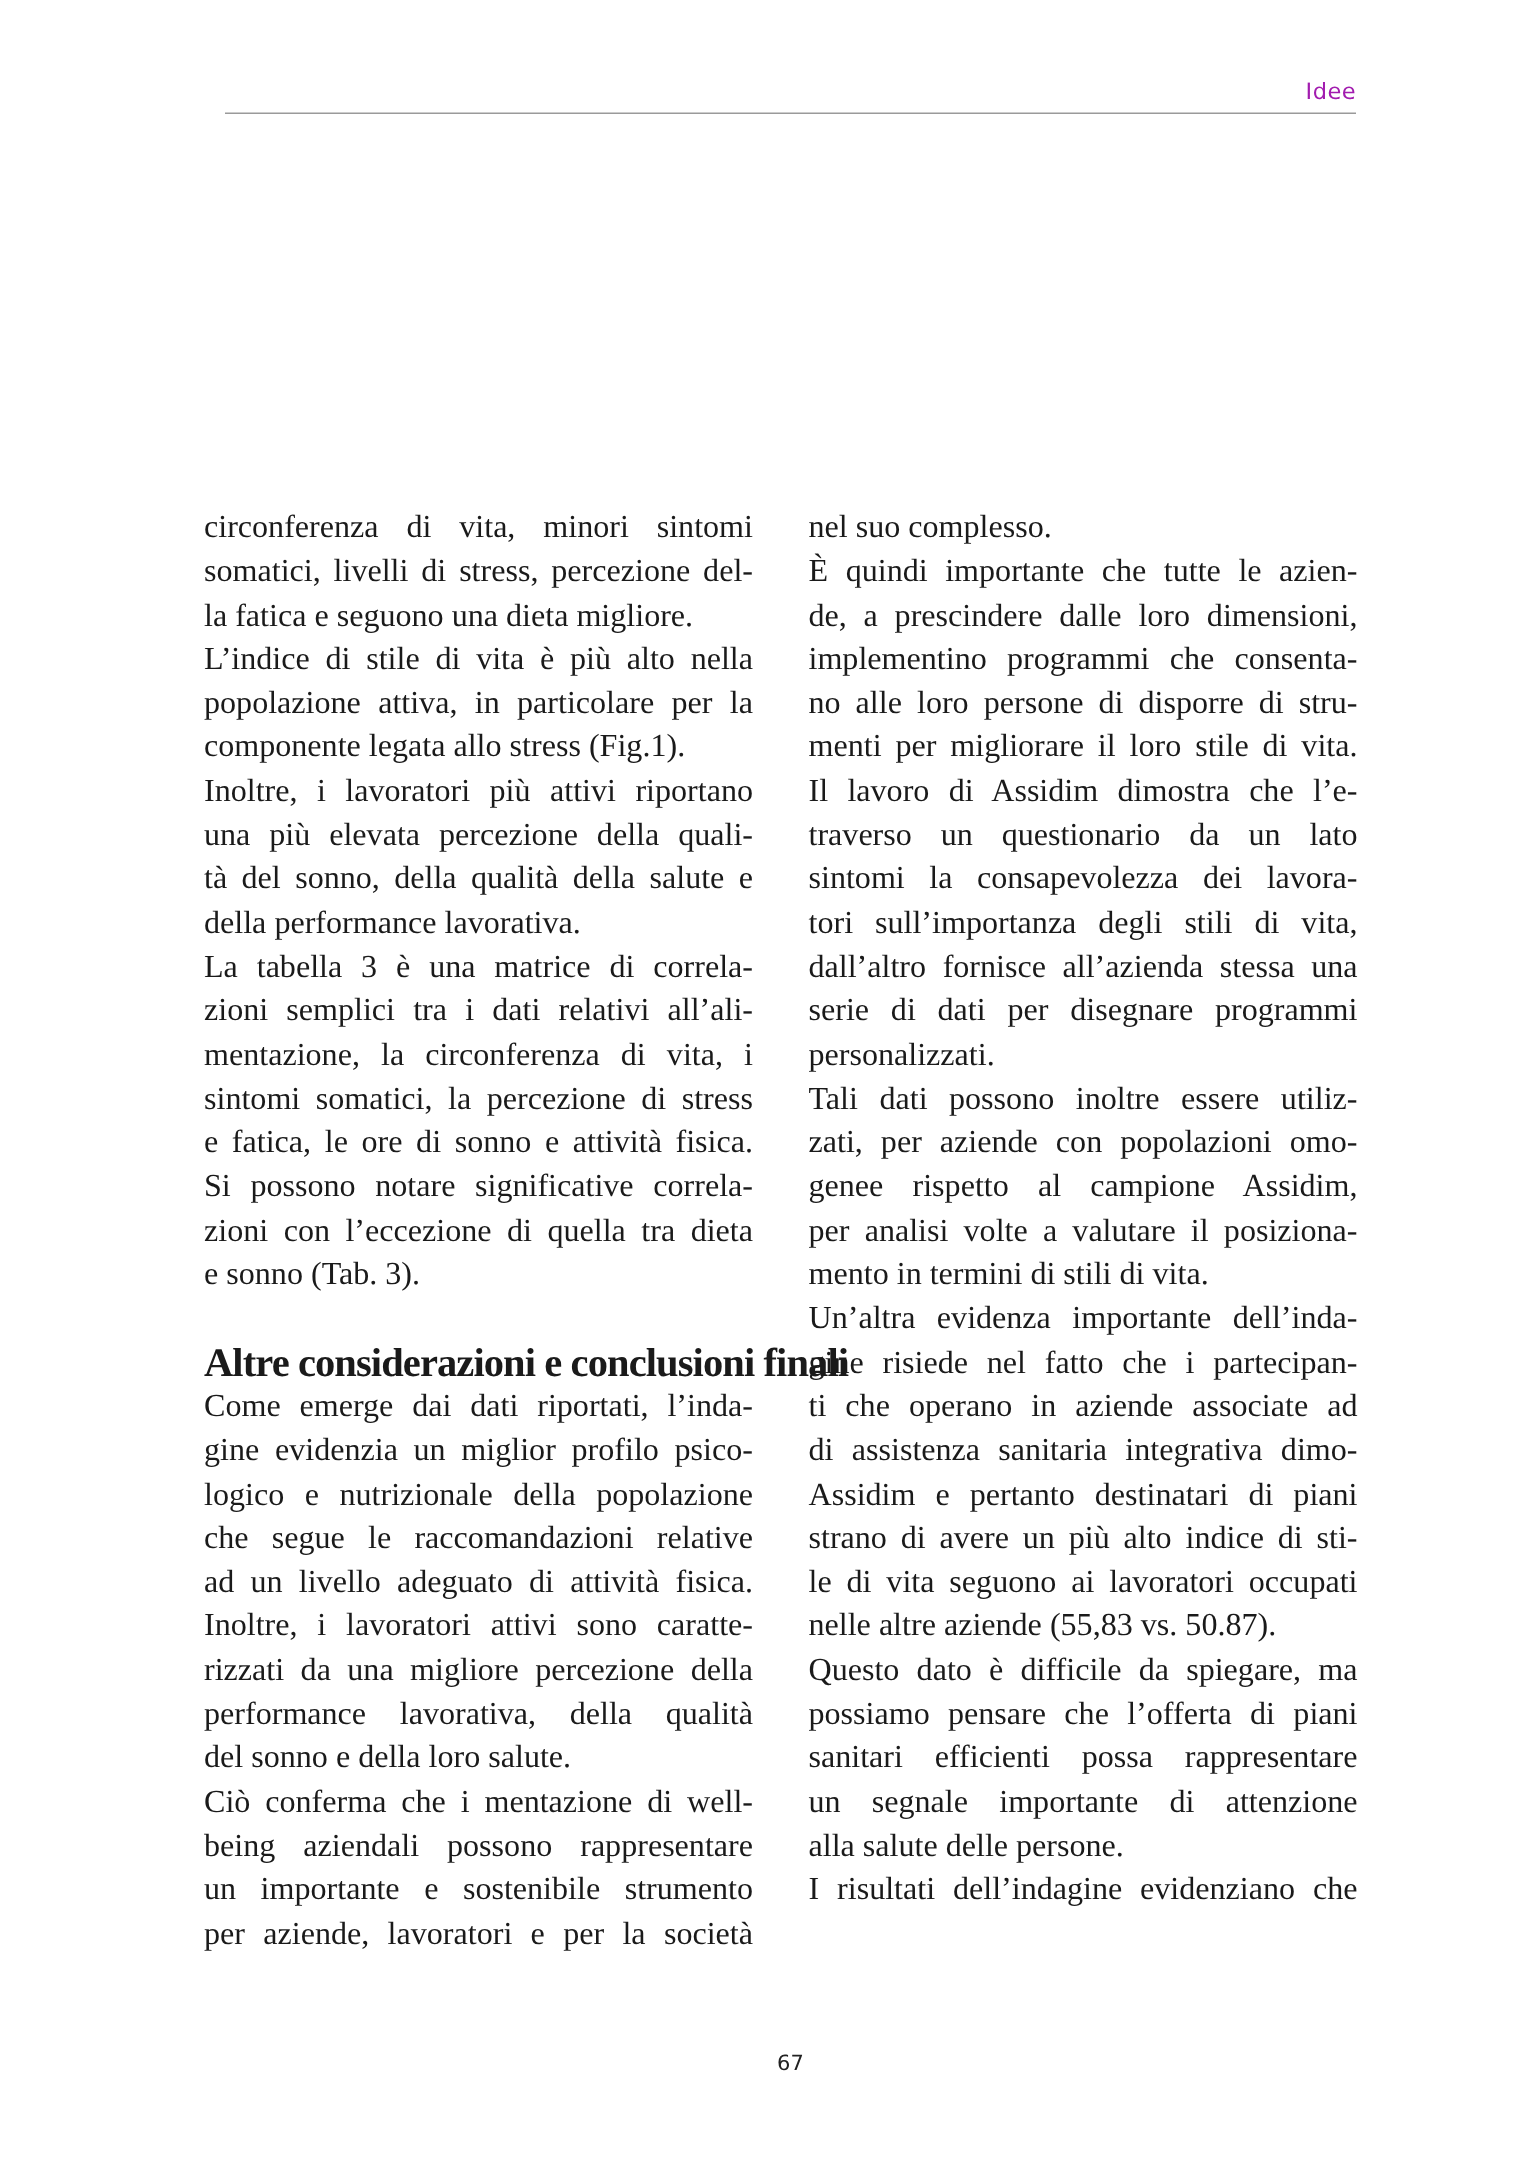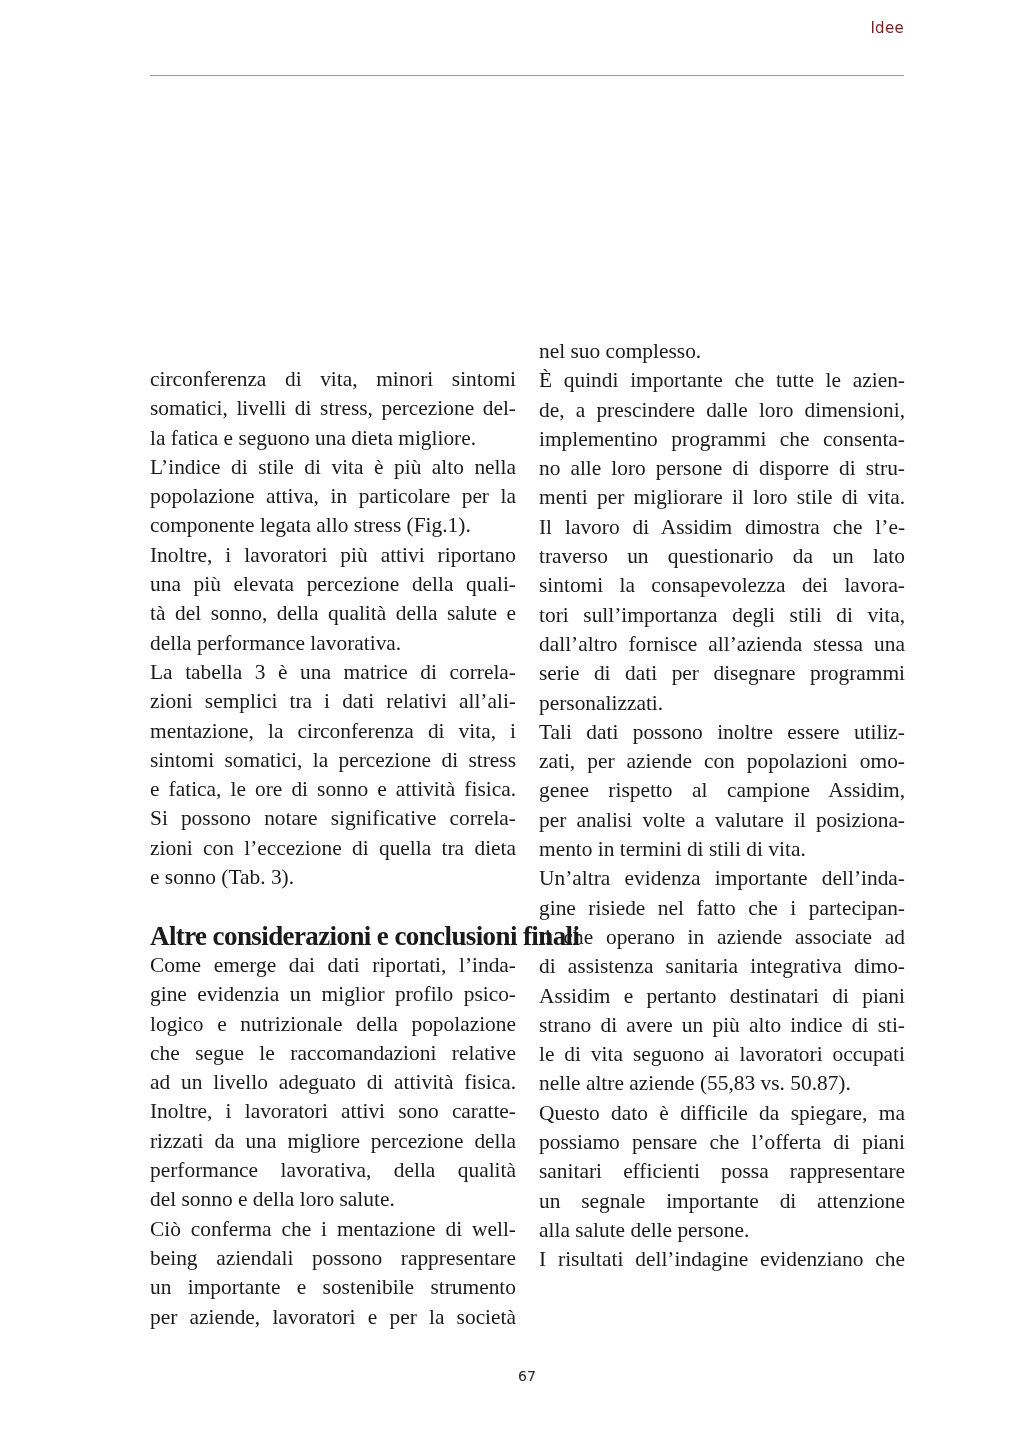--- a/index.html
+++ b/index.html
@@ -1,31 +1,31 @@
 <!DOCTYPE html>
 <html><head>
 <meta charset="utf-8">
 <style>
   html, body { margin: 0; padding: 0; background: #ffffff; }
   body { width: 1024px; height: 1446px; position: relative; overflow: hidden; }
   .running-head {
-    position: absolute; right: 120px; top: 19px;
-    font-family: "DejaVu Sans", sans-serif; font-size: 15px; color: #7f1d1d;
+    position: absolute; right: 120px; top: 52px;
+    font-family: "DejaVu Sans", sans-serif; font-size: 15px; color: #a21caf;
     letter-spacing: 0.3px;
   }
   .rule {
     position: absolute; left: 150px; top: 75px; width: 754px; height: 0;
     border-top: 1.5px solid #9a9a9a;
   }
   .col {
     position: absolute; top: 337px; width: 366px;
     font-family: "Liberation Serif", serif; font-size: 21.4px; line-height: 29.3px;
     color: #1a1a1a; text-align: justify; hyphens: manual;
   }
-  .col-left { left: 150px; margin-top: 28px; }
+  .col-left { left: 136px; }
   .col-right { left: 539px; }
   .col p { margin: 0; }
   .col .ln { display: block; text-align: justify; text-align-last: justify; white-space: nowrap; }
   .col .ln.last { text-align-last: left; }
   .col .blank { display: block; height: 29.3px; }
   .col h3 { margin: 0; font-size: 27px; font-weight: bold; line-height: 29.3px; letter-spacing: -0.6px; white-space: nowrap; }
   .folio {
     position: absolute; left: 0; width: 1054px; top: 1368px; text-align: center;
     font-family: "DejaVu Sans", sans-serif; font-size: 14px; color: #222;
   }

